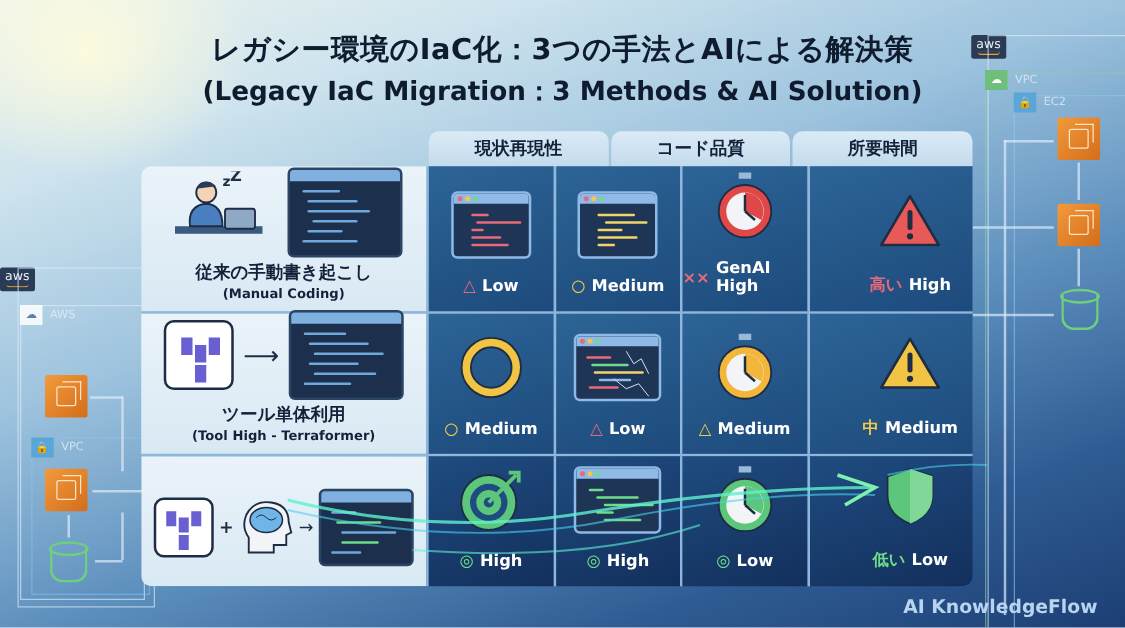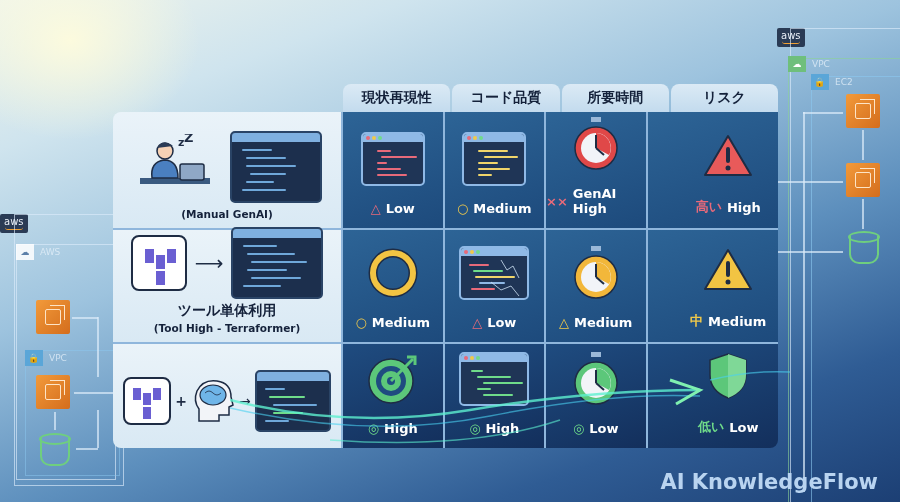--- a/index.html
+++ b/index.html
@@ -24,21 +24,21 @@
   .tag { position:absolute; font-size:9px; color:rgba(230,240,250,0.75); display:flex; align-items:center; gap:6px; }
   .tag .sq { width:18px; height:16px; display:flex; align-items:center; justify-content:center; font-size:9px; color:#fff; }
   .ec2 { position:absolute; width:34px; height:34px; background:linear-gradient(135deg,#f29a3a,#d46d1c); border-radius:2px; }
   .ec2::before { content:""; position:absolute; left:9px; top:9px; width:14px; height:14px; border:1.5px solid #fde4c6; border-radius:2px; }
   .ec2::after { content:""; position:absolute; left:14px; top:5px; width:14px; height:14px; border-top:1.5px solid #fde4c6; border-right:1.5px solid #fde4c6; }
   .bucket { position:absolute; width:30px; height:28px; border:2px solid #6fcf7e; border-top:none; border-radius:0 0 10px 10px; }
   .bucket::before { content:""; position:absolute; left:-3px; right:-3px; top:-5px; height:8px; border:2px solid #6fcf7e; border-radius:50%; }
   .line { position:absolute; background:rgba(220,235,250,0.7); }
 
   
-  .table { position:absolute; left:113px; top:84px; width:665px; height:364px; }
+  .table { position:absolute; left:113px; top:105px; width:665px; height:364px; }
   .head-row { position:absolute; left:230px; top:0; width:435px; height:28px; display:flex; }
   .head-cell { flex:1; margin-right:2px; background:linear-gradient(#dbeaf5,#c3dbee); border-radius:8px 8px 0 0;
     display:flex; align-items:center; justify-content:center; font-weight:bold; font-size:14px; color:#14213a; }
   .head-cell:last-child { margin-right:0; }
   .body { position:absolute; left:0; top:28px; width:665px; height:336px; display:flex; flex-direction:column; }
   .row { flex:1; display:flex; border-bottom:2px solid #8fb6dc; }
   .row:last-child { border-bottom:none; }
   .method { width:230px; background:linear-gradient(#eaf3f9,#d9e9f4); display:flex; flex-direction:column; align-items:center; justify-content:flex-end; padding-bottom:8px; border-right:2px solid #8fb6dc; }
   .row:first-child .method { border-radius:8px 0 0 0; }
   .row:last-child .method { border-radius:0 0 0 8px; }
@@ -61,21 +61,21 @@
   .codewin .ln { position:absolute; height:2px; border-radius:1px; }
   .big-code { width:92px; height:72px; border-radius:5px; background:#1c2f4d; border:2px solid #2a4466; position:relative; }
   .big-code .bar { height:9px; background:#7fb0e0; border-radius:3px 3px 0 0; }
   .big-code .ln { position:absolute; height:2px; background:#6fa8da; border-radius:1px; }
 
   .tf-box { width:56px; height:56px; border:2px solid #1e2c44; border-radius:8px; background:#fff; position:relative; }
   .tf-box i { position:absolute; background:#6a5fd2; display:block; }
 
   .footer { position:absolute; right:22px; bottom:8px; text-align:right; color:#b9d4f0; font-weight:bold; }
   .footer .year { font-size:20px; }
-  .footer .brand { font-size:21px; }
+  .footer .brand { font-size:15px; }
 
   .stream { position:absolute; left:230px; top:360px; width:560px; height:100px; pointer-events:none; }
 </style>
 </head>
 <body>
 
 <div class="glow"></div>
 
 <div>
   <div class="aws-badge" style="left:777px;top:28px;">aws</div>
@@ -119,28 +119,29 @@
   <div class="bucket" style="left:40px;top:438px;"></div>
   <div class="line" style="left:54px;top:412px;width:1.5px;height:18px;"></div>
   <div class="line" style="left:72px;top:317px;width:26px;height:1.5px;"></div>
   <div class="line" style="left:97px;top:317px;width:1.5px;height:60px;"></div>
   <div class="line" style="left:74px;top:392px;width:40px;height:1.5px;"></div>
   <div class="line" style="left:76px;top:448px;width:22px;height:1.5px;"></div>
   <div class="line" style="left:97px;top:410px;width:1.5px;height:38px;"></div>
 </div>
 
 <div class="title">
+  <div class="jp">レガシー環境のIaC化：3つの手法とAIによる解決策</div>
+  <div class="en">(Legacy IaC Migration：3 Methods &amp; AI Solution)</div>
 </div>
 
 <div class="table">
   <div class="head-row">
     <div class="head-cell">現状再現性</div>
     <div class="head-cell">コード品質</div>
     <div class="head-cell">所要時間</div>
-    <div class="head-cell">リスク</div>
   </div>
 
   <div class="body">
 
     <div class="row">
       <div class="method">
         <div class="illus">
           <svg width="90" height="66" viewBox="0 0 90 66">
             <rect x="8" y="44" width="70" height="6" fill="#3a5a80"></rect>
             <path d="M20 44 Q18 28 32 26 Q46 26 46 44 Z" fill="#4a7fc0" stroke="#1e2c44" stroke-width="1.5"></path>
@@ -153,21 +154,22 @@
           <div class="big-code">
             <div class="bar"></div>
             <div class="ln" style="left:10px;top:16px;width:30px;"></div>
             <div class="ln" style="left:14px;top:24px;width:40px;"></div>
             <div class="ln" style="left:14px;top:32px;width:50px;"></div>
             <div class="ln" style="left:18px;top:40px;width:36px;"></div>
             <div class="ln" style="left:14px;top:48px;width:28px;"></div>
             <div class="ln" style="left:10px;top:56px;width:44px;"></div>
           </div>
         </div>
-        <div class="name-en">(Manual GenAI)</div>
+        <div class="name-jp">従来の手動書き起こし</div>
+        <div class="name-en">(Manual Coding)</div>
       </div>
       <div class="cell">
         <div class="icon-wrap">
           <div class="codewin">
             <div class="bar">
                 <i style="background:#e86a7a"></i>
                 <i style="background:#f0c94a"></i>
                 <i style="background:#6fdc8a"></i>
               </div>
             <div class="ln" style="left:14px;top:16px;width:14px;background:#e86a7a;"></div>

